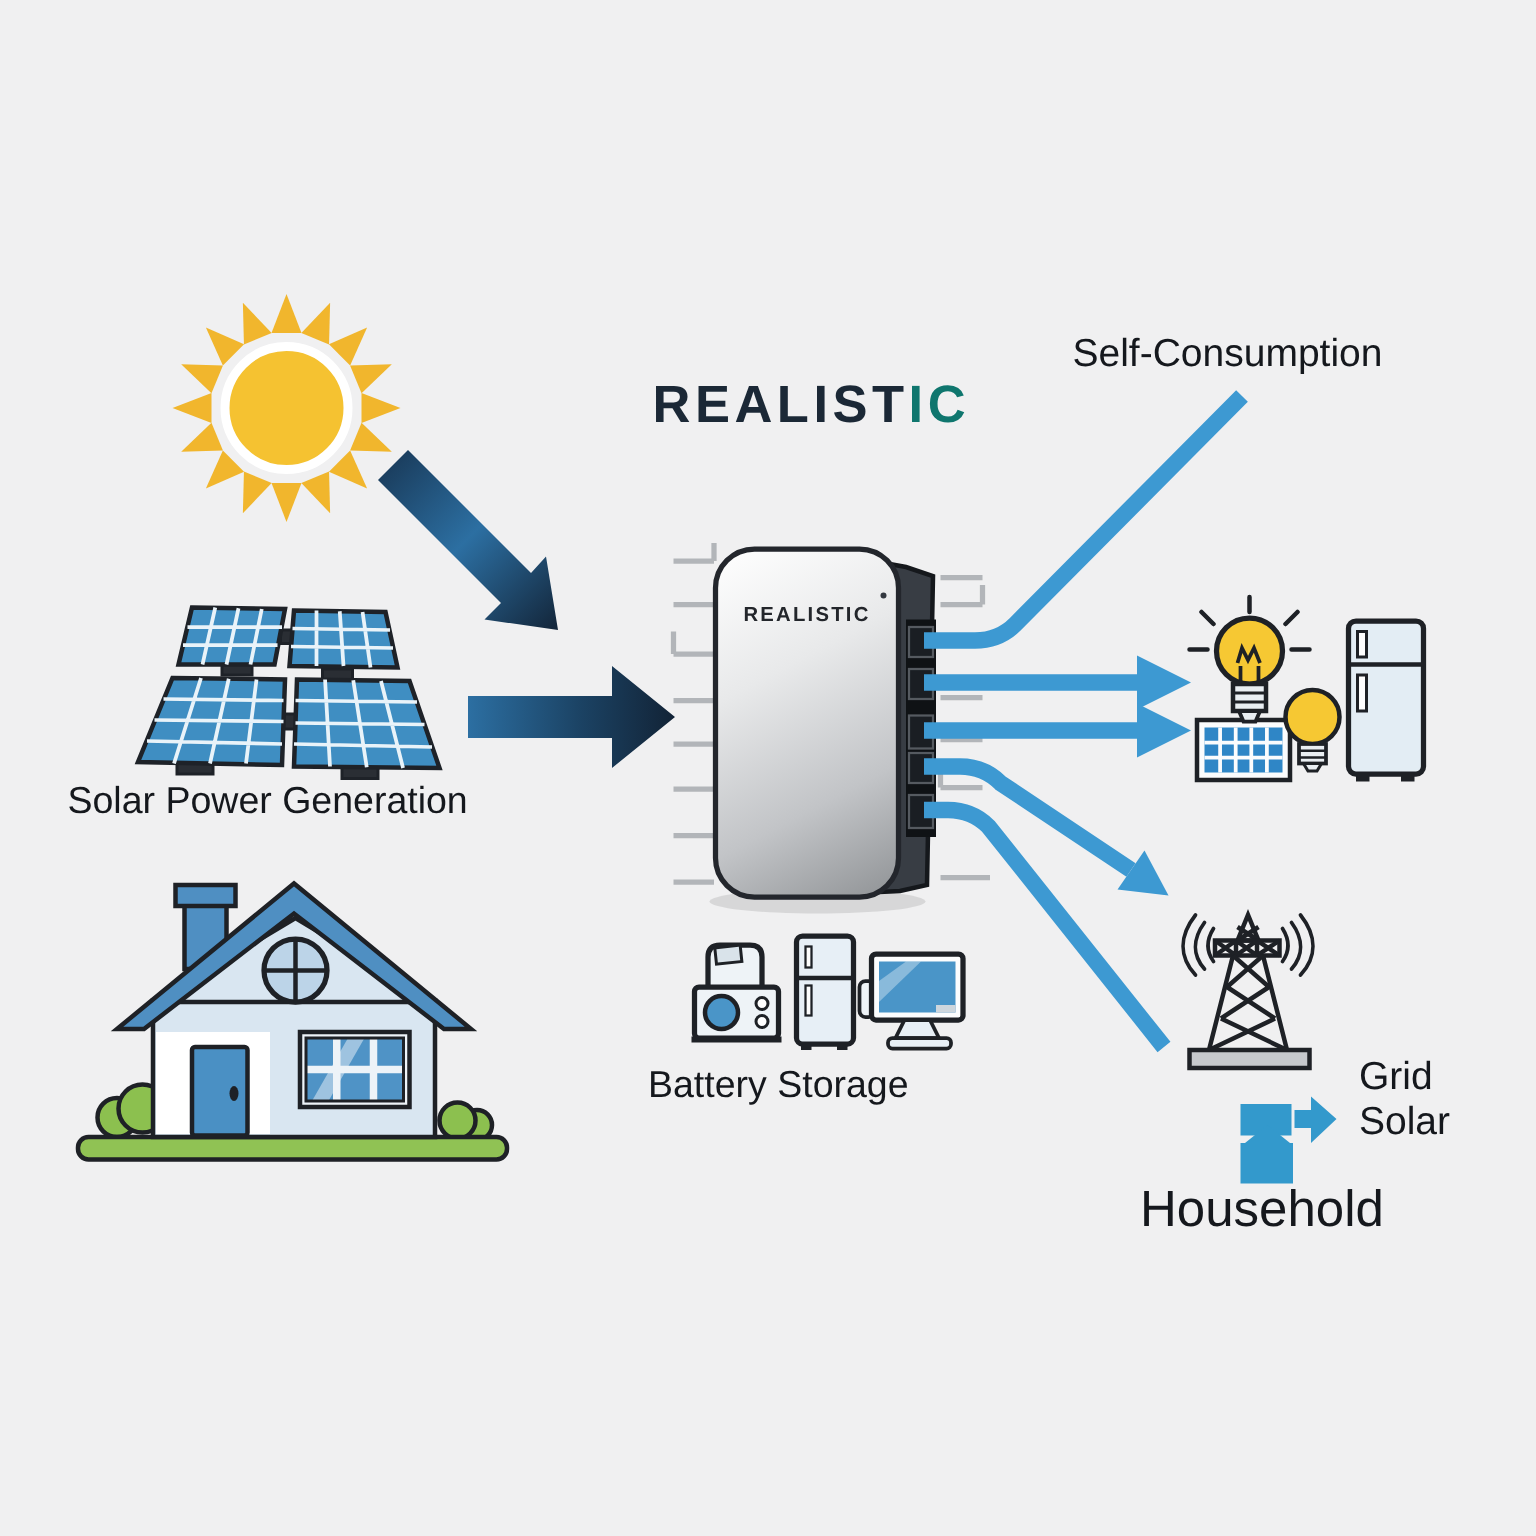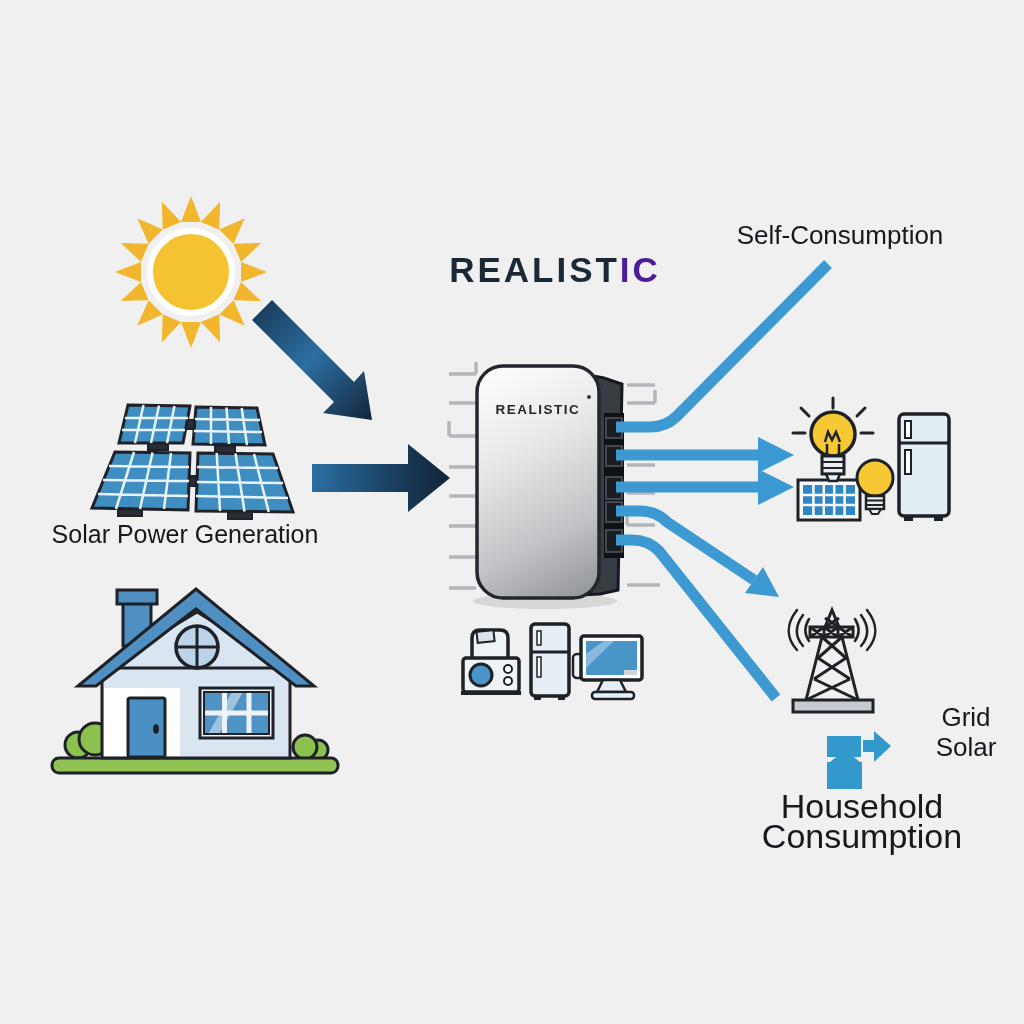--- a/index.html
+++ b/index.html
@@ -2,23 +2,23 @@
 <html><head>
 <meta charset="utf-8">
 <style>
   html,body{margin:0;padding:0;}
   .canvas{
     position:relative;width:1024px;height:1024px;overflow:hidden;
     background:#f0f0f1;
     font-family:"Liberation Sans", sans-serif;
   }
   .stage{position:absolute;inset:0;}
-  .lbl{position:absolute;color:#15181d;text-align:center;font-weight:500;}
+  .lbl{position:absolute;color:#15181d;font-weight:500;}
   .lbl-title{left:435px;top:250px;width:240px;font-size:35px;font-weight:700;letter-spacing:3px;color:#1b2836;}
-  .lbl-title .accent{color:#4c1d95;}
+  .lbl-title .accent{color:#0f766e;}
   .lbl-solar{left:45px;top:520px;width:280px;font-size:25px;}
   .lbl-battery-storage{left:432px;top:709px;width:240px;font-size:25px;}
   .lbl-self{left:715px;top:220px;width:250px;font-size:26px;}
   .lbl-grid{left:906px;top:702px;width:120px;font-size:26px;line-height:30px;}
   .lbl-household{left:760px;top:791px;width:204px;font-size:34px;line-height:30px;}
 </style>
 </head>
 <body>
 
 <div class="canvas">
@@ -251,26 +251,26 @@
     <rect x="624" y="670" width="13" height="5" fill="#cdd6dd"></rect>
     <polygon points="603,680 620,680 626,692 597,692" fill="#e7eff6" stroke="#1e2126" stroke-width="2.5"></polygon>
     <rect x="592" y="692" width="42" height="7" rx="3" fill="#e7eff6" stroke="#1e2126" stroke-width="2.5"></rect>
   </g>
 </svg>
 
 <div class="lbl lbl-title"><span>REALIST</span><span class="accent">IC</span></div>
 
 <div class="lbl lbl-solar">Solar Power Generation</div>
 
+<div class="lbl lbl-battery-storage">Battery Storage</div>
 
 <div class="lbl lbl-self">Self-Consumption</div>
 
 <div class="lbl lbl-grid">
   <div>Grid</div>
   <div>Solar</div>
 </div>
 
 <div class="lbl lbl-household">
   <div>Household</div>
-  <div>Consumption</div>
 </div>
 
 </div>
 
 </body></html>

